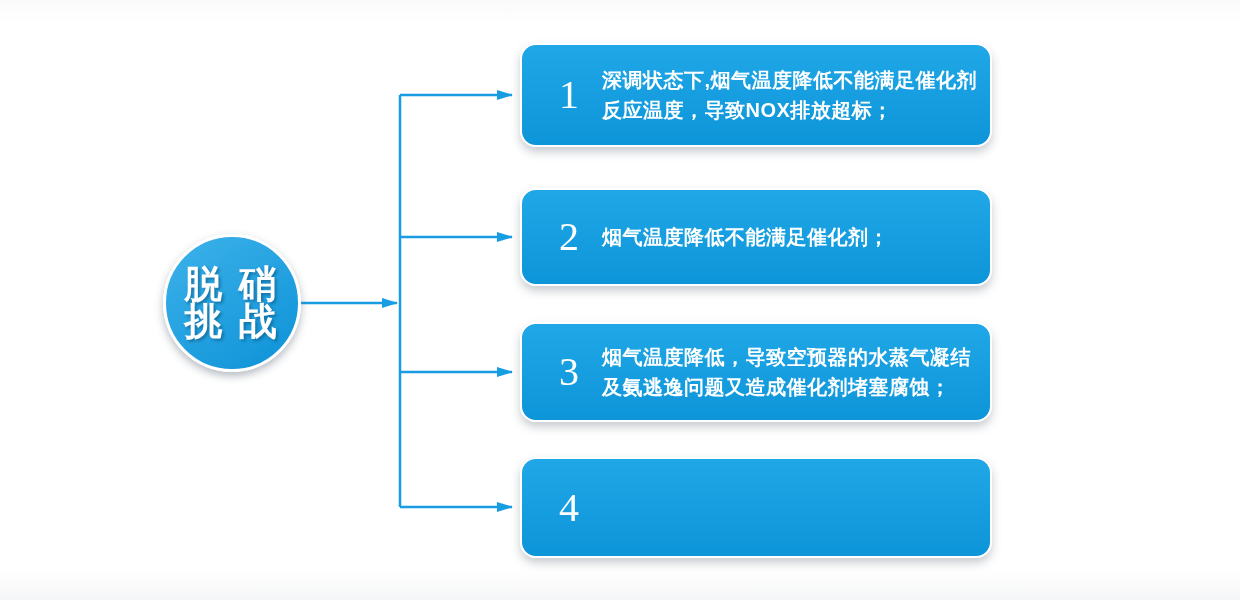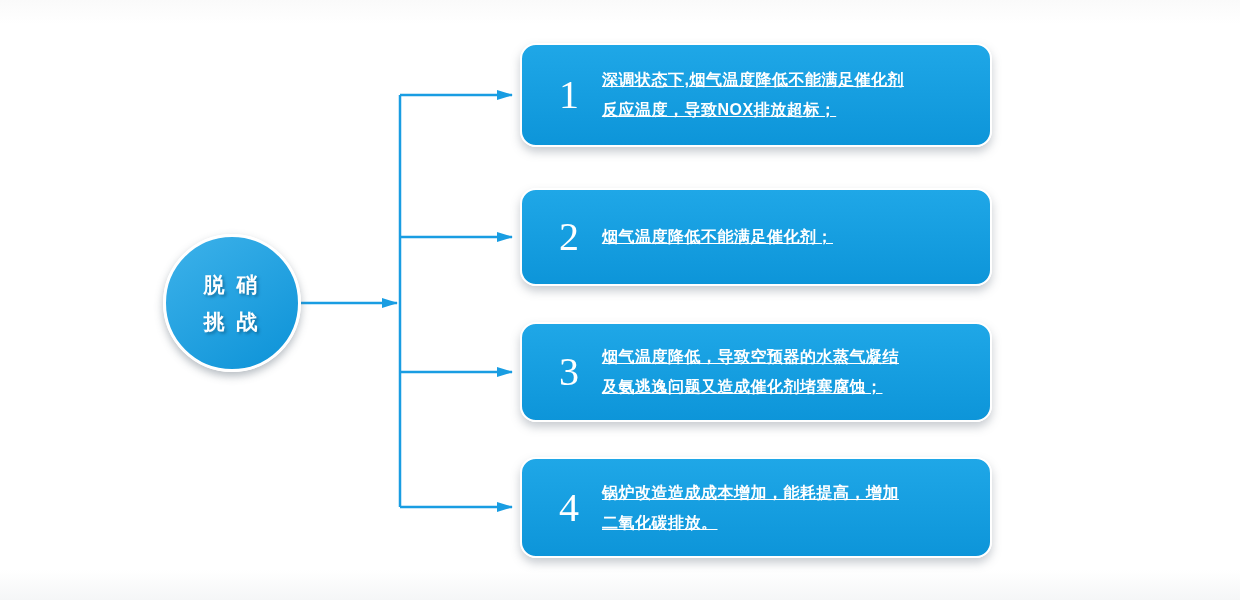--- a/index.html
+++ b/index.html
@@ -35,21 +35,21 @@
     border: 3px solid #ffffff;
     background: linear-gradient(145deg, var(--circle-top, #3db2ea) 0%, var(--circle-bottom, #0c92d7) 100%);
     box-shadow: 0 4px 9px rgba(90, 105, 118, 0.45);
     z-index: 2;
     display: flex; align-items: center; justify-content: center;
     box-sizing: border-box;
   }
   .hub-label {
     color: #ffffff;
     font-weight: bold;
-    font-size: 21px;
+    font-size: 38px;
     line-height: 37px;
     letter-spacing: 3px;
     text-align: center;
     white-space: pre-line;
     text-shadow: 2px 2px 3px rgba(9, 78, 118, 0.55);
   }
   
   .card {
     position: absolute;
     left: 520px;
@@ -72,26 +72,25 @@
     text-align: center;
     color: #ffffff;
     font-family: "Liberation Serif", serif;
     font-size: 40px;
     line-height: 1;
     margin-right: 16px;
   }
   .card-text {
     color: #ffffff;
     font-weight: bold;
-    font-size: 16px;
+    font-size: 20px;
     line-height: 30px;
     letter-spacing: 0.5px;
     white-space: pre-line;
     text-align: left;
-    text-decoration: underline;
   }
 </style>
 </head>
 <body>
 
 <div class="canvas">
 
   <svg class="connector" width="1240" height="600" viewBox="0 0 1240 600" aria-hidden="true">
     <defs>
       <marker id="arrowhead" markerUnits="userSpaceOnUse" markerWidth="18" markerHeight="12" refX="15" refY="5" orient="auto">
@@ -126,17 +125,15 @@
   </div>
 
   <div class="card card-3">
     <div class="card-number">3</div>
     <div class="card-text">烟气温度降低，导致空预器的水蒸气凝结
 及氨逃逸问题又造成催化剂堵塞腐蚀；</div>
   </div>
 
   <div class="card card-4">
     <div class="card-number">4</div>
-    <div class="card-text">锅炉改造造成成本增加，能耗提高，增加
-二氧化碳排放。</div>
   </div>
 
 </div>
 
 </body></html>

